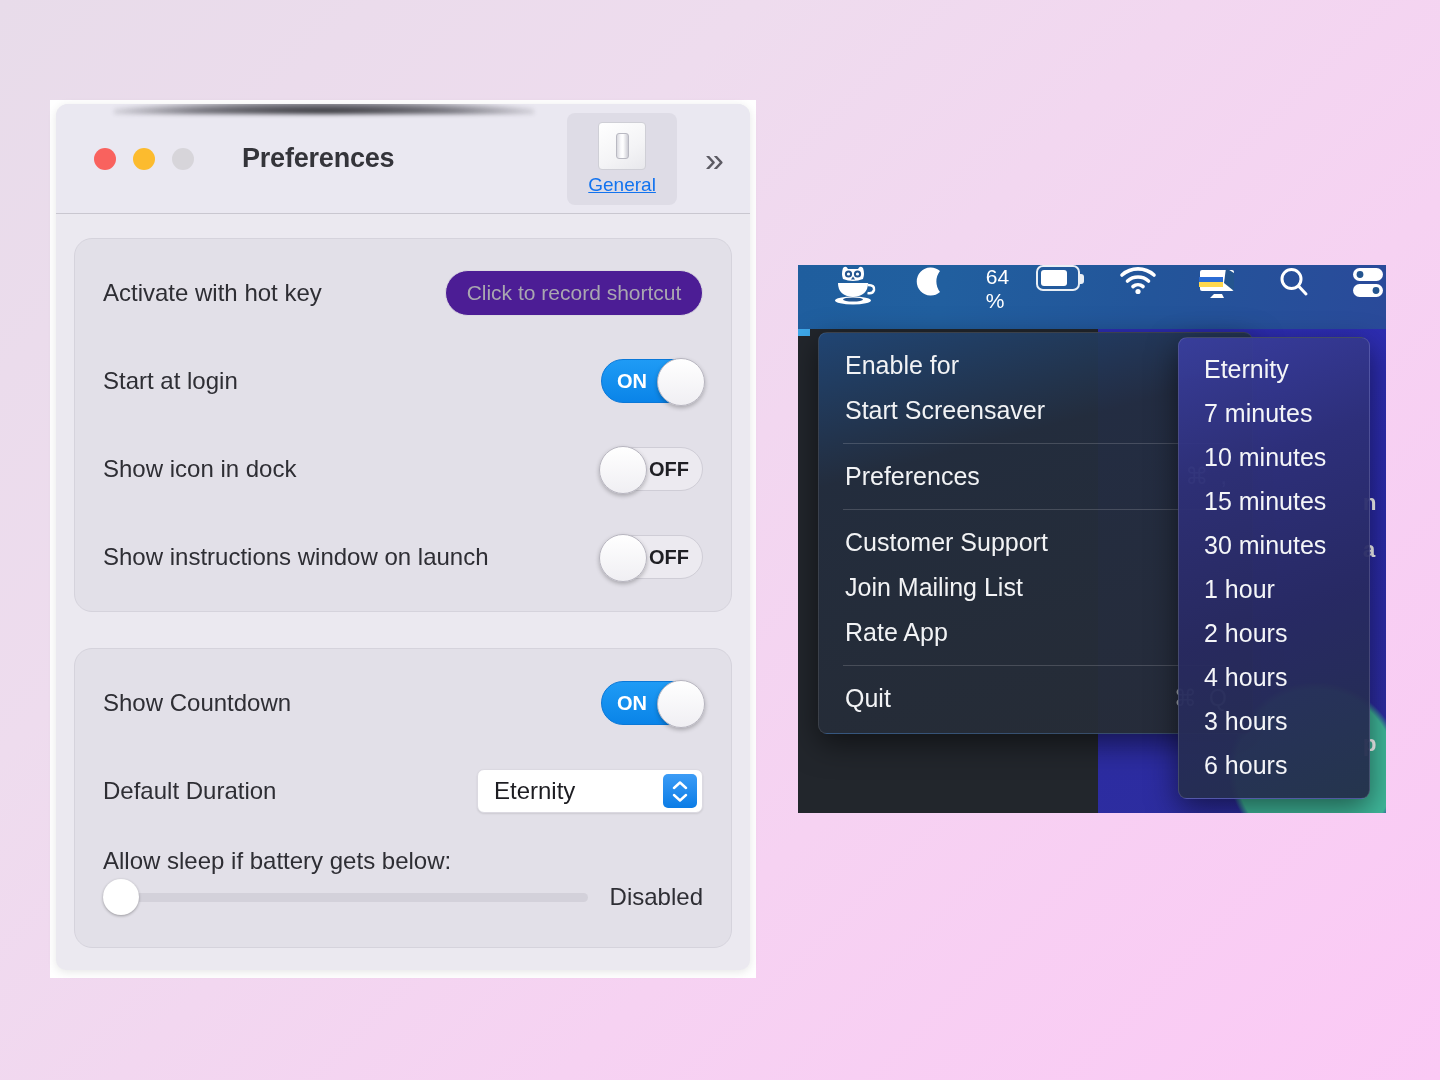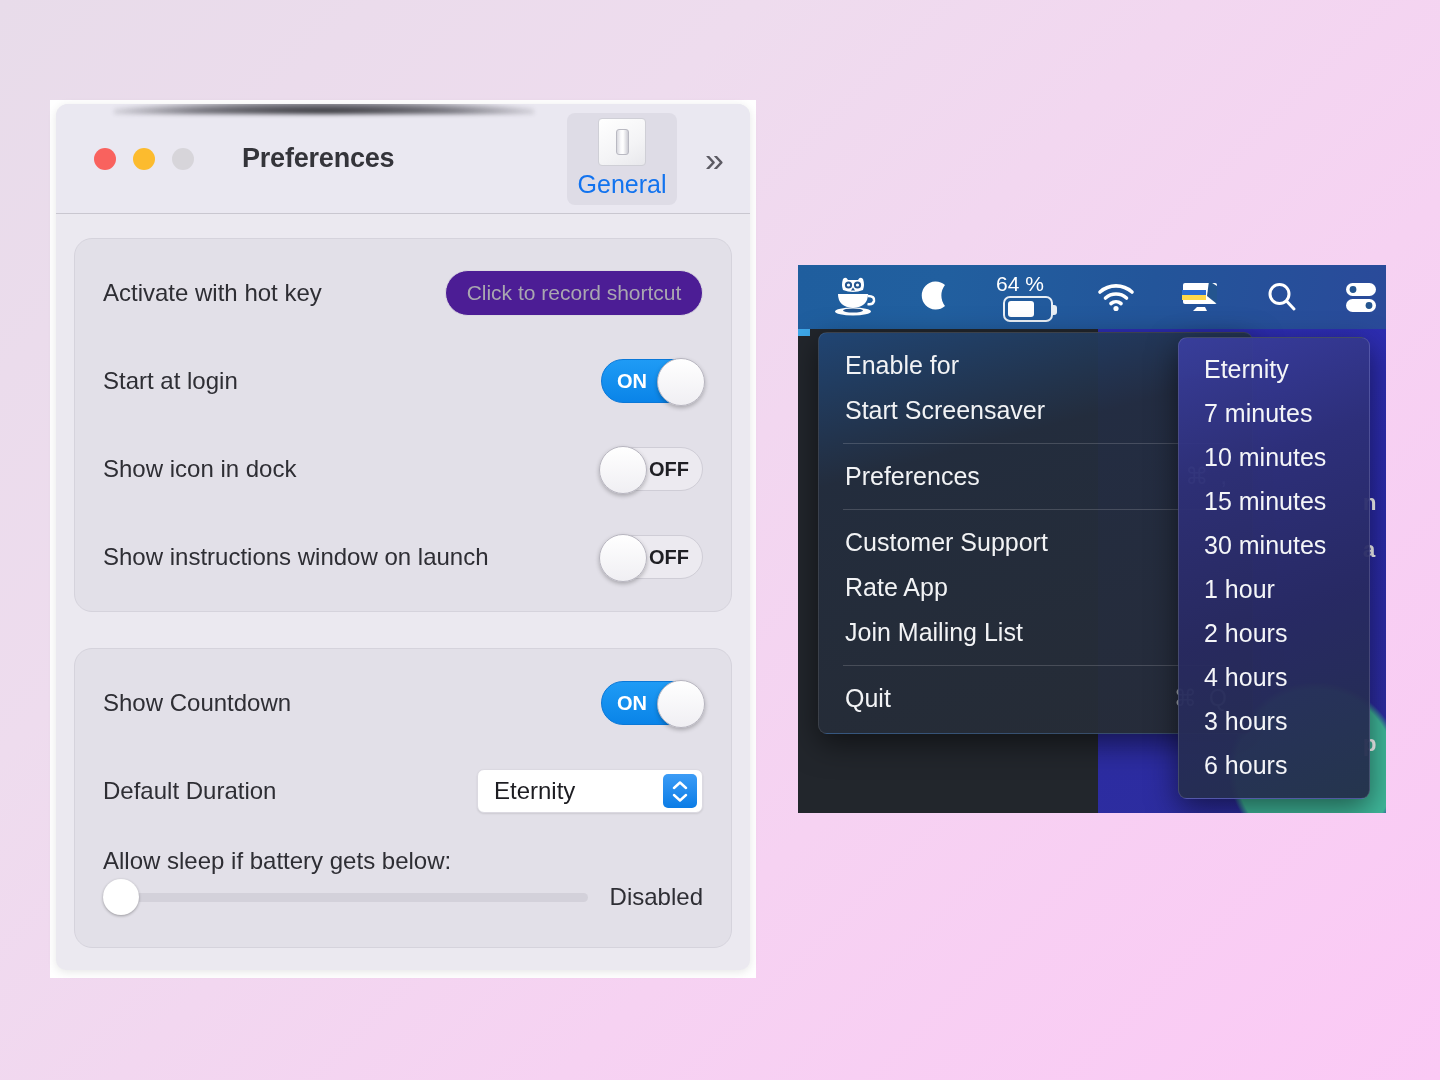--- a/index.html
+++ b/index.html
@@ -102,21 +102,21 @@
     border: 1px solid #cfcfd6;
     border-radius: 4px;
     display: flex; align-items: center; justify-content: center;
   }
   .switch-rocker {
     width: 13px; height: 26px;
     border-radius: 3px;
     background: linear-gradient(90deg,#d8d8de 0%, #fafafc 35%, #ffffff 55%, #ccccd4 100%);
     border: 1px solid #b9b9c2;
   }
-  .toolbar-label { font-size: 25px; color: #1273ef; }
+  .toolbar-label { font-size: 19px; color: #1273ef; text-decoration: underline; }
 
   .chevrons {
     margin-left: 22px;
     margin-right: 6px;
     font-size: 34px;
     color: #5c5a63;
     line-height: 1;
     font-weight: 300;
     letter-spacing: -6px;
     padding-right: 8px;
@@ -289,25 +289,24 @@
     z-index: 3;
     height: 64px;
     background: linear-gradient(100deg,#1f5e9e 0%, #215f9f 25%, #23559a 60%, #2a4a9a 100%);
     display: flex;
     align-items: center;
     gap: 0;
     padding-left: 32px;
   }
   .mb-item {
     display: flex;
-    align-items: flex-end;
+    align-items: flex-start;
     justify-content: center;
     color: #ffffff;
     height: 100%;
-    flex-direction: column;
   }
   .mb-gap { width: 44px; }
   .battery-pct { font-size: 21px; color: #fff; margin-right: 9px; }
   .battery-shell {
     position: relative;
     width: 50px; height: 26px;
     border: 2px solid rgba(255,255,255,0.9);
     border-radius: 7px;
     display: flex; align-items: center;
   }
@@ -597,24 +596,24 @@
       <span class="mi-label">Preferences</span>
       <span class="mi-shortcut">⌘ ,</span>
     </div>
 
     <div class="menu-sep"></div>
 
     <div class="menu-item">
       <span class="mi-label">Customer Support</span>
     </div>
     <div class="menu-item">
+      <span class="mi-label">Join Mailing List</span>
+    </div>
+    <div class="menu-item">
       <span class="mi-label">Rate App</span>
-    </div>
-    <div class="menu-item">
-      <span class="mi-label">Join Mailing List</span>
     </div>
 
     <div class="menu-sep"></div>
 
     <div class="menu-item">
       <span class="mi-label">Quit</span>
       <span class="mi-shortcut">⌘ Q</span>
     </div>
   </div>
 

